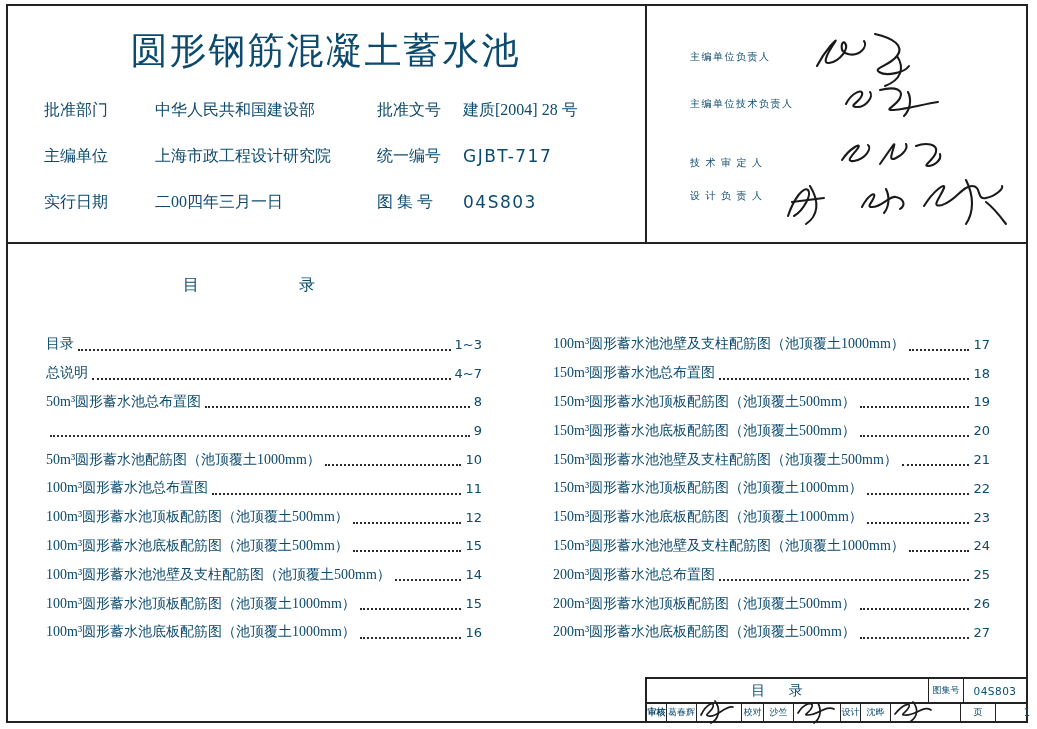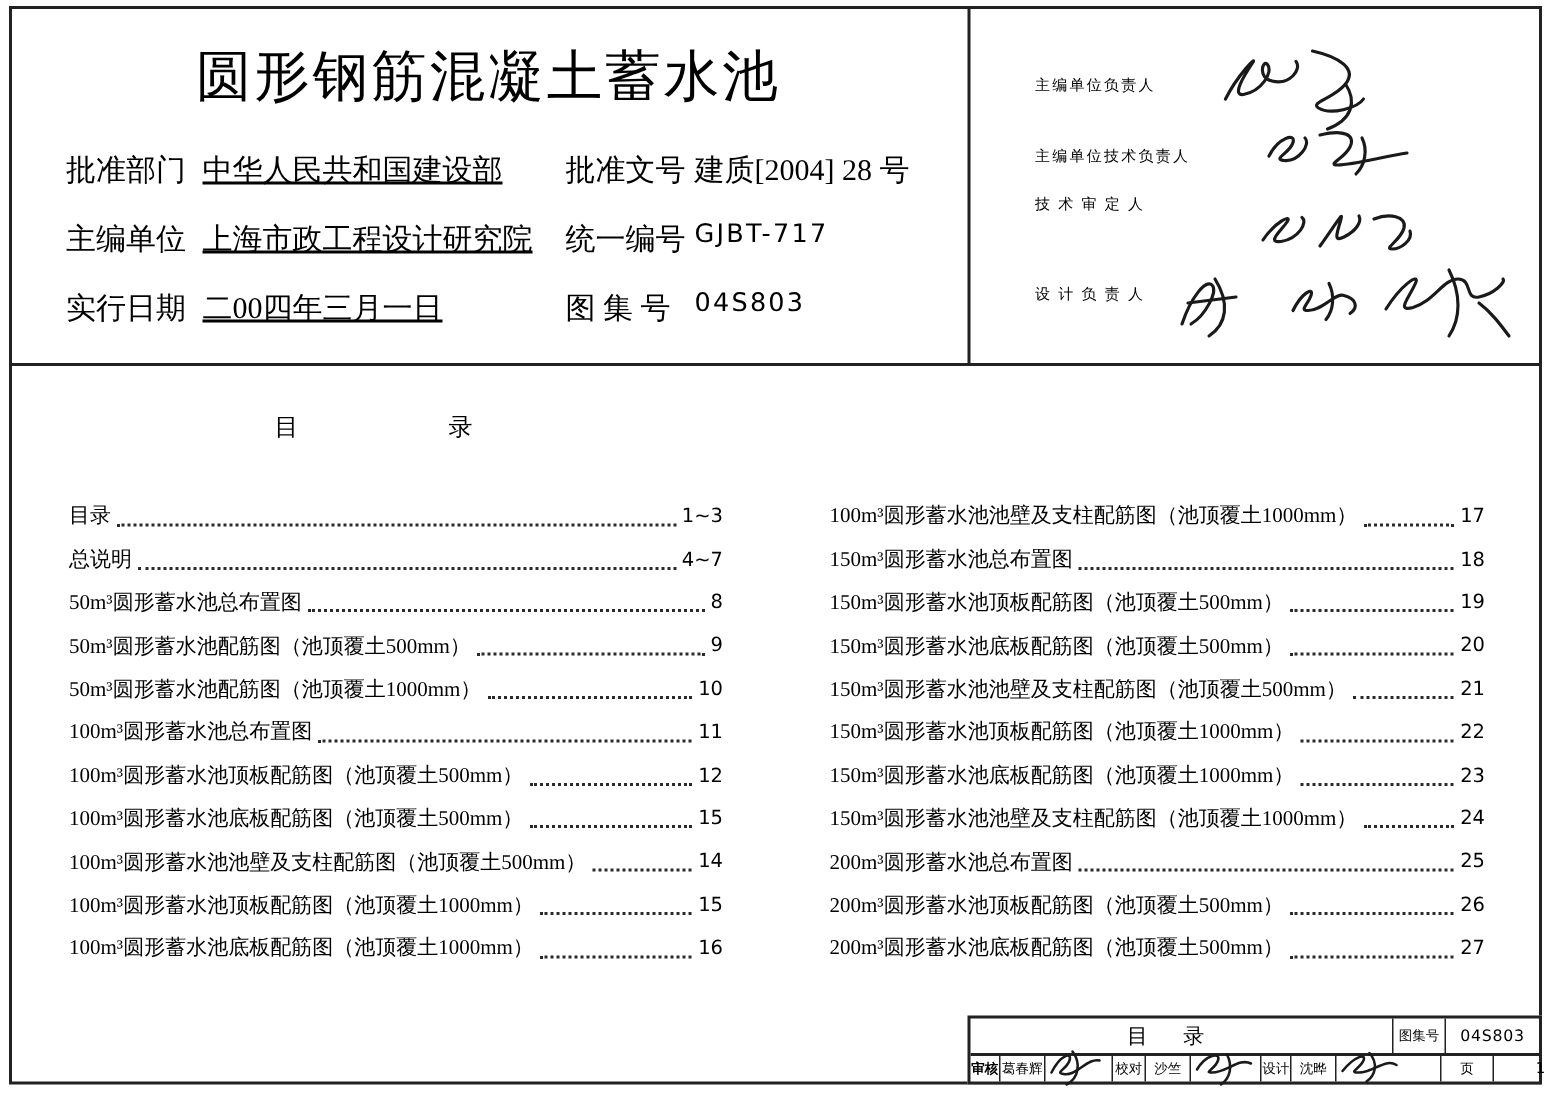--- a/index.html
+++ b/index.html
@@ -1,37 +1,37 @@
 <!DOCTYPE html>
 <html><head>
 <meta charset="utf-8">
 <style>
   html,body{margin:0;padding:0;background:#ffffff;}
   #sheet{
     position:relative;width:1037px;height:729px;background:#ffffff;
-    font-family:"Liberation Serif","DejaVu Serif",serif;color:#000000;
+    font-family:"Liberation Serif","DejaVu Serif",serif;color:#0c4a6e;
     overflow:hidden;
   }
   .abs{position:absolute;}
   
   #frame{left:6px;top:4px;width:1018px;height:715px;border:2px solid #222;}
   #vdiv{left:645px;top:4px;width:2px;height:240px;background:#222;}
   #hdiv{left:6px;top:242px;width:1022px;height:2px;background:#222;}
 
   
   #atlas-title{left:6px;top:26px;width:639px;text-align:center;
     font-size:37px;letter-spacing:2px;white-space:nowrap;}
-  .f{font-size:20px;white-space:nowrap;}
+  .f{font-size:16px;white-space:nowrap;}
   .fr1{top:100px;} .fr2{top:146px;text-align:center;} .fr3{top:192px;}
-  .fx1{left:44px;}  .fx2{left:135px;text-decoration:underline;} .fx3{left:377px;} .fx4{left:463px;}
+  .fx1{left:44px;}  .fx2{left:155px;} .fx3{left:377px;} .fx4{left:463px;}
   .code{font-family:"DejaVu Sans","Liberation Sans",sans-serif;font-size:17px;letter-spacing:1.5px;}
 
   
   .so{left:690px;font-size:10px;letter-spacing:1.5px;white-space:nowrap;}
-  .so1{top:50px;} .so2{top:97px;} .so3{top:129px;} .so4{top:189px;}
+  .so1{top:50px;} .so2{top:97px;} .so3{top:156px;} .so4{top:189px;}
   .sig path{fill:none;stroke:#1a1a1a;stroke-width:2.1;stroke-linecap:round;stroke-linejoin:round;}
 
   
   #toc-heading{left:183px;top:275px;display:flex;gap:100px;font-size:16px;}
   .toc-col{position:absolute;top:330px;}
   #toc-left{left:46px;width:436px;}
   #toc-right{left:553px;width:437px;}
   .trow{display:flex;align-items:center;height:28.8px;font-size:14px;}
   .trow .t{white-space:nowrap;}
   .trow .leader{flex:1;border-bottom:2px dotted #2a2a2a;margin:0 4px;align-self:flex-end;position:relative;top:-8px;}
@@ -131,21 +131,20 @@
         <span class="t">总说明</span>
         <span class="leader"></span>
         <span class="pg">4~7</span>
       </div>
     <div class="trow">
         <span class="t">50m³圆形蓄水池总布置图</span>
         <span class="leader"></span>
         <span class="pg">8</span>
       </div>
     <div class="trow">
-        <span class="t">50m³圆形蓄水池配筋图（池顶覆土500mm）</span>
         <span class="leader"></span>
         <span class="pg">9</span>
       </div>
     <div class="trow">
         <span class="t">50m³圆形蓄水池配筋图（池顶覆土1000mm）</span>
         <span class="leader"></span>
         <span class="pg">10</span>
       </div>
     <div class="trow">
         <span class="t">100m³圆形蓄水池总布置图</span>

